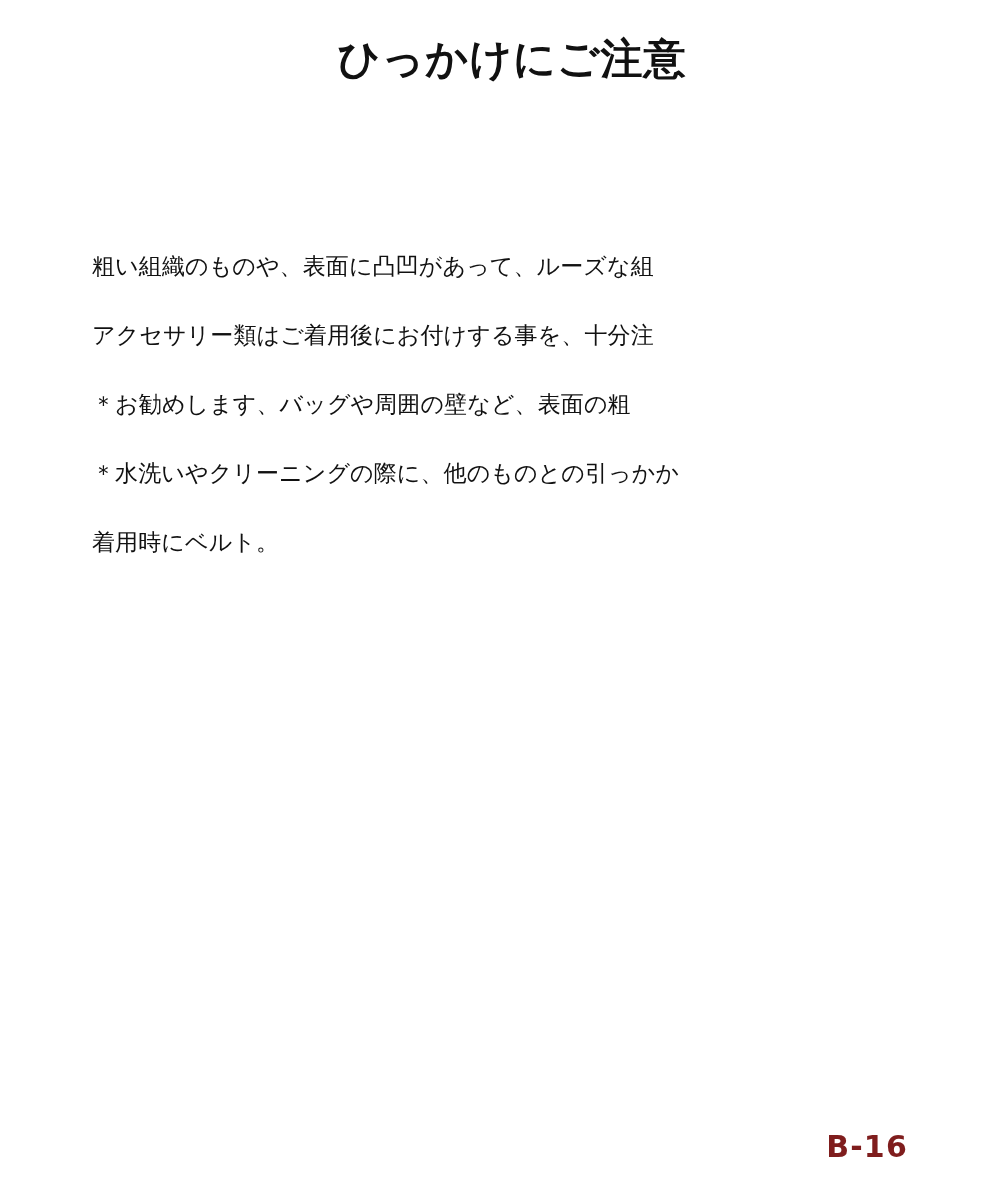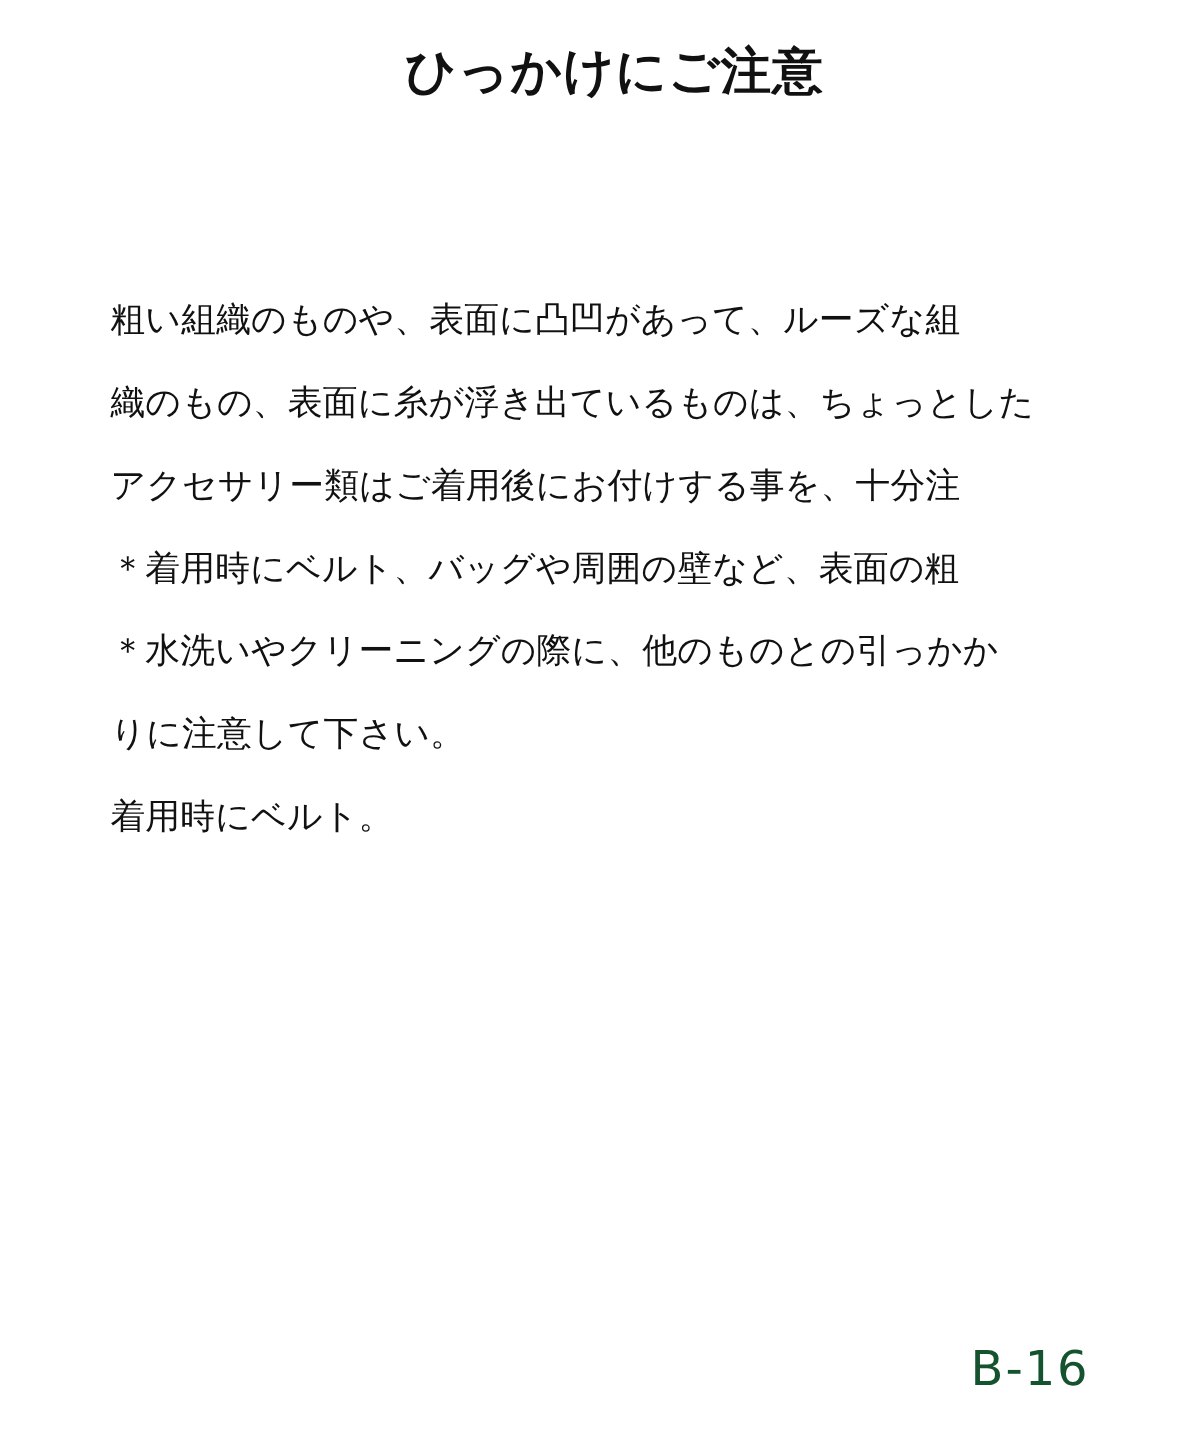--- a/index.html
+++ b/index.html
@@ -34,48 +34,46 @@
     line-height: 1.2;
     color: #111111;
   }
   .body-block {
     position: absolute;
     top: 232px;
     left: 92px;
     width: 812px;
   }
   .body-line {
-    font-size: 29px;
+    font-size: 23px;
     line-height: 69px;
     letter-spacing: 0.005em;
     color: #111111;
     white-space: pre;
   }
   .page-code {
     position: absolute;
     right: 92px;
     bottom: 36px;
-    font-size: 40px;
-    font-weight: 400;
+    font-size: 30px;
+    font-weight: 700;
     letter-spacing: 0.04em;
-    color: #14532d;
+    color: #7f1d1d;
   }
 </style>
 </head>
 <body>
 
 <div class="page">
 
   <div class="doc-title">ひっかけにご注意</div>
 
   <div class="body-block">
     <div class="body-line">粗い組織のものや、表面に凸凹があって、ルーズな組</div>
-    <div class="body-line">織のもの、表面に糸が浮き出ているものは、ちょっとした</div>
     <div class="body-line">アクセサリー類はご着用後にお付けする事を、十分注</div>
-    <div class="body-line">＊着用時にベルト、バッグや周囲の壁など、表面の粗</div>
+    <div class="body-line">＊お勧めします、バッグや周囲の壁など、表面の粗</div>
     <div class="body-line">＊水洗いやクリーニングの際に、他のものとの引っかか</div>
-    <div class="body-line">りに注意して下さい。</div>
     <div class="body-line">着用時にベルト。</div>
   </div>
 
   <div class="page-code">B-16</div>
 
 </div>
 
 </body></html>

